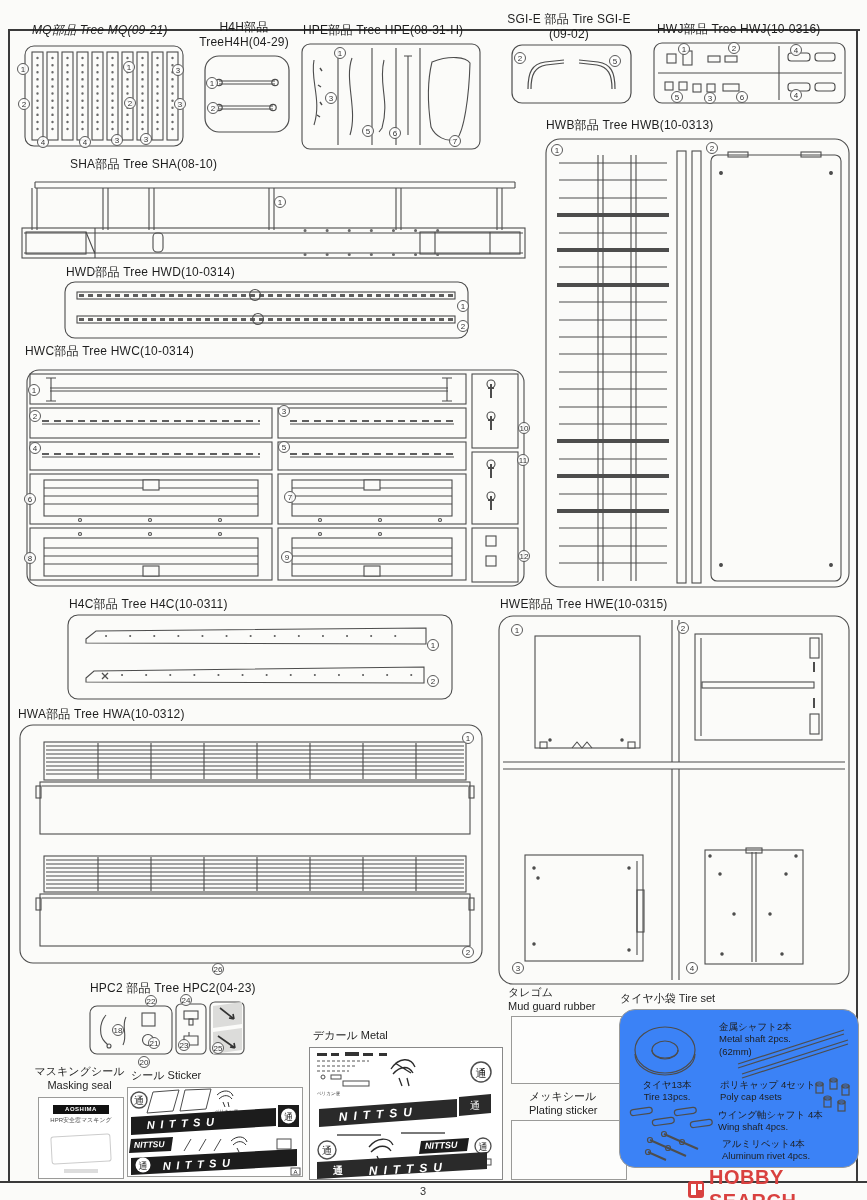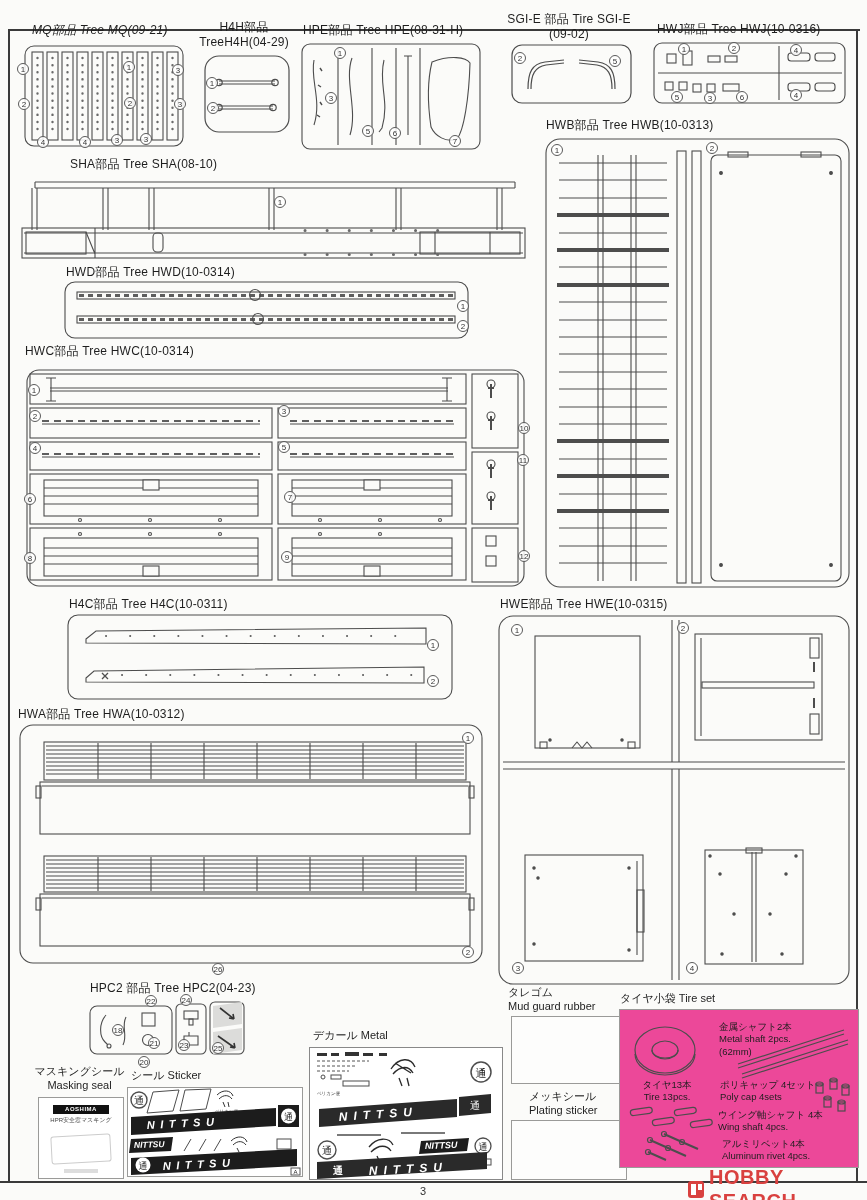--- a/index.html
+++ b/index.html
@@ -485,21 +485,21 @@
 </div>
 <div class="sheet-box" style="left:511px;top:1016px;width:114px;height:66px;background:#fdfdfc;"></div>
 
 <div class="acc-label" style="left:508px;top:1089px;margin-left:21px;">
   <span style="display:block;">メッキシール</span>
   <span style="display:block;">Plating sticker</span>
 </div>
 <div class="sheet-box" style="left:511px;top:1120px;width:114px;height:58px;background:#fdfdfc;"></div>
 
 <div class="acc-label" style="left:620px;top:991px;">タイヤ小袋 Tire set</div>
-<div class="sheet-box" style="left:619px;top:1009px;width:238px;height:157px;background:#ec4899;">
+<div class="sheet-box" style="left:619px;top:1009px;width:238px;height:157px;background:#3b82f6;border-radius:16px;">
   <svg style="position:absolute;left:0;top:0;" width="238" height="157" viewBox="0 0 238 157" stroke="#4d4d4d" fill="none" stroke-width="1.2">
     <g>
       <ellipse cx="45" cy="40" rx="30" ry="23"></ellipse>
       <ellipse cx="45" cy="40" rx="13" ry="9"></ellipse>
       <path d="M15,44 A30 21 0 0 0 75,44 M32,40 A13 8 0 0 0 58,40"></path>
     </g>
     <g>
       <path d="M118,54 L224,20 M118,58 L224,24 M122,64 L228,30 M122,68 L228,34"></path>
     </g>
     <g>

